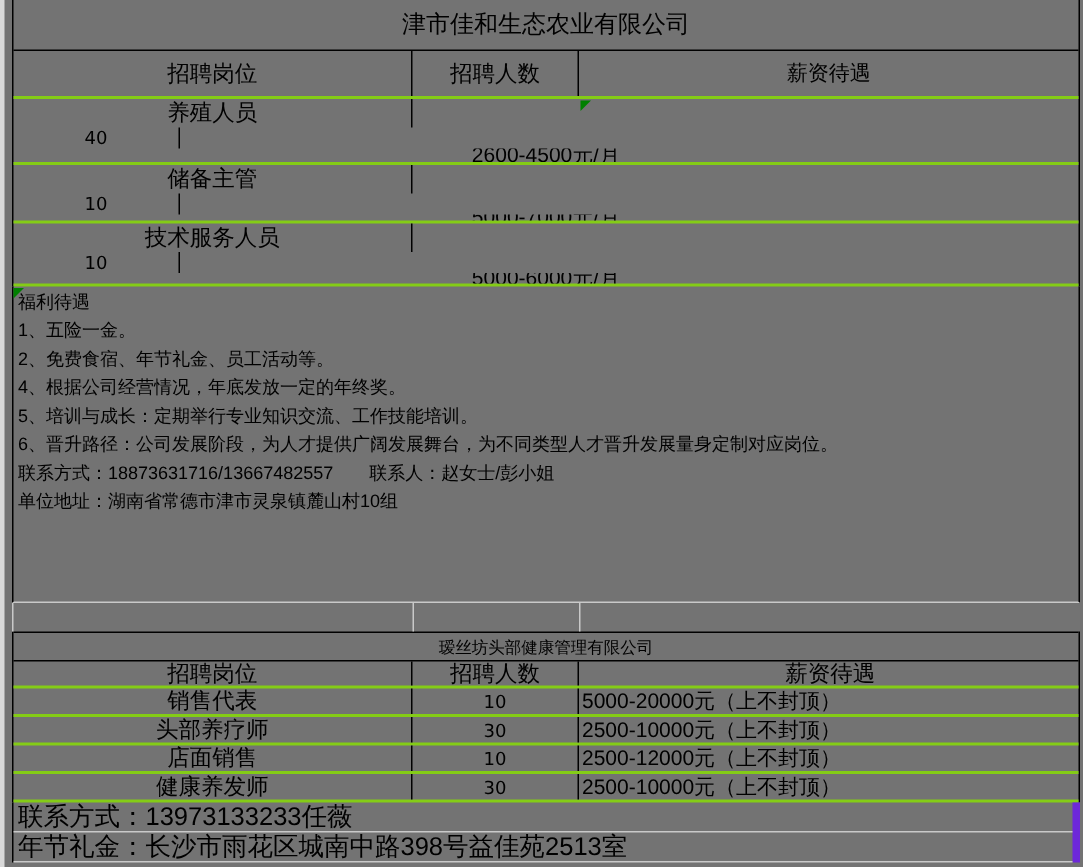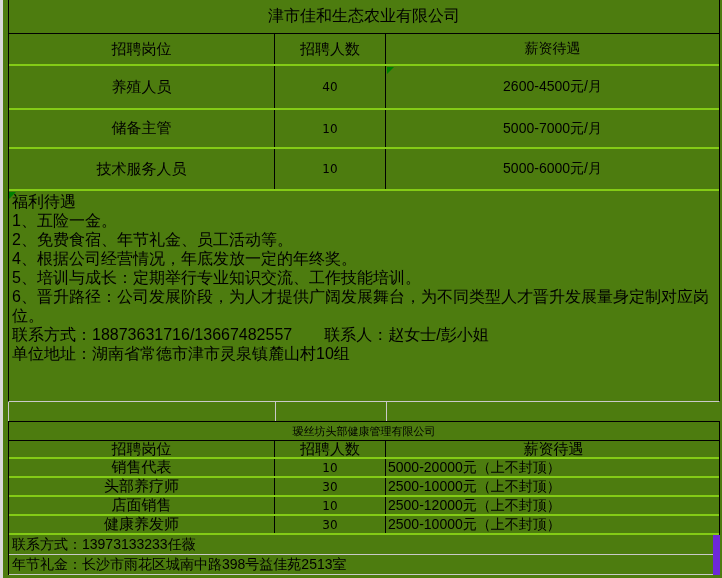--- a/index.html
+++ b/index.html
@@ -1,65 +1,65 @@
 <!DOCTYPE html>
 <html><head>
 <meta charset="utf-8">
 <style>
   html,body{margin:0;padding:0;background:#f4f4f4;}
   *{box-sizing:border-box;}
   .canvas{
-    position:relative;width:722px;height:578px;background:#4d7c0f;overflow:hidden;
+    position:relative;width:722px;height:578px;background:#737373;overflow:hidden;
     font-family:"Liberation Sans",sans-serif;color:#000;
   }
   .left-strip{position:absolute;left:0;top:0;width:3px;height:578px;background:#d9d9d9;}
   .sheet{position:absolute;left:8px;top:0;width:712px;}
 
   
   .tbl{border-left:1px solid #000;border-right:1px solid #000;}
   .title-cell{display:flex;align-items:center;justify-content:center;border-bottom:1px solid #000;}
   .hrow,.trow{display:flex;border-bottom:2px solid #84cc16;}
   .cell{display:flex;align-items:center;justify-content:center;overflow:hidden;}
   .c1{width:266px;border-right:1px solid #000;}
   .c2{width:111px;border-right:1px solid #000;}
   .c3{flex:1;}
   .num{font-size:12px;font-family:"DejaVu Sans",sans-serif;}
 
   
   .t1 .title-cell{height:34px;font-size:16px;}
   .t1 .hrow{height:32px;font-size:15px;}
-  .t1 .trow{font-size:15px;}
+  .t1 .trow{font-size:15px;flex-direction:column;}
   .t1 .tbody div.trow:nth-of-type(1){height:44px;}
   .t1 .tbody div.trow:nth-of-type(2){height:39px;}
   .t1 .tbody div.trow:nth-of-type(3){height:42px;}
   .t1 .c3{font-size:14px;}
 
   
   .welfare{
     height:211px;border-left:1px solid #000;border-right:1px solid #000;
     border-bottom:1px solid #c9c9c9;padding:1px 4px 16px 3px;
-    font-size:16px;line-height:19px;
+    font-size:12px;line-height:19px;
   }
   .wline{min-height:19px;}
   .pre{white-space:pre;}
 
   
   .gap-row{position:relative;height:19px;border-left:1px solid #c9c9c9;}
   .vgrid{position:absolute;top:0;width:1px;height:19px;background:#c9c9c9;}
   .vgrid.g1{left:266px;}
   .vgrid.g2{left:377px;}
 
   
   .t2 .title-cell{height:20px;border-top:1px solid #000;font-size:11px;}
   .t2 .hrow{height:18px;font-size:15px;}
   .t2 .trow{height:19px;font-size:15px;}
   .t2 .c3{justify-content:flex-start;padding-left:2px;font-size:14px;}
 
   
-  .contact2{border-left:1px solid #000;border-right:7px solid #6d28d9;font-size:14px;text-align:center;}
+  .contact2{border-left:1px solid #000;border-right:5px solid #6d28d9;font-size:17px;text-align:center;}
   .cline{height:20px;display:flex;align-items:center;padding-left:3px;border-bottom:1px solid #c9c9c9;}
 
   
   .err-tri{position:absolute;width:0;height:0;border-top:7px solid #008000;border-right:7px solid transparent;}
   .err-tri.a{left:387px;top:67px;}
   .err-tri.b{left:9px;top:192px;}
 </style>
 </head>
 <body>
 

